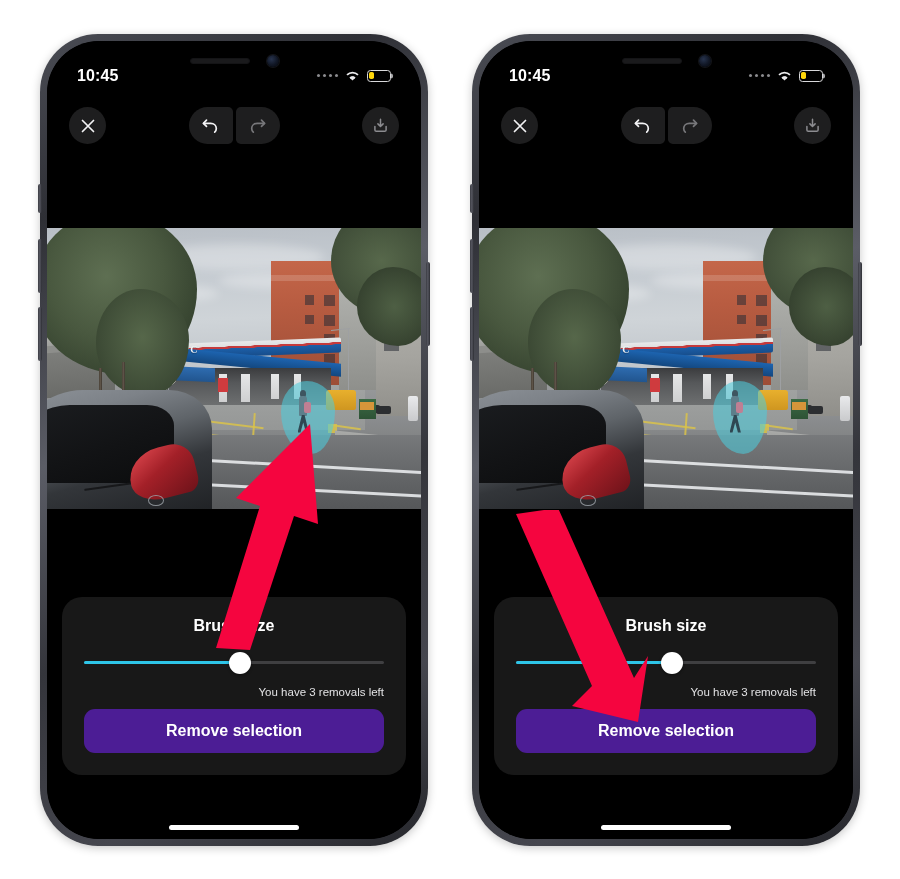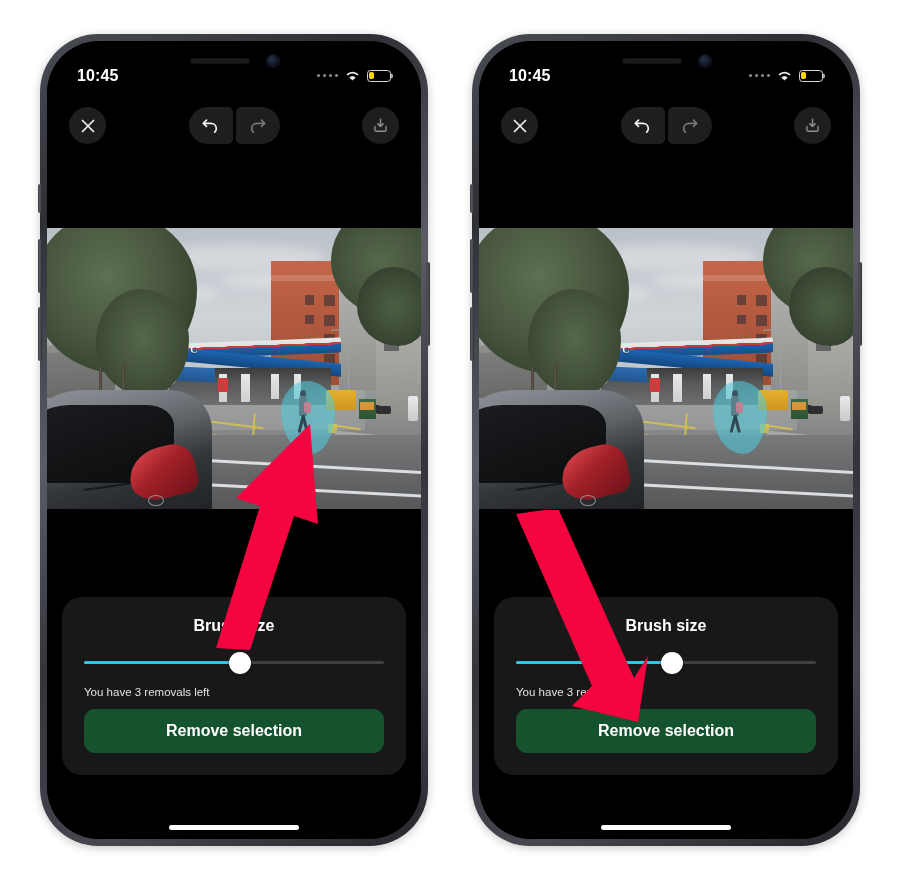--- a/index.html
+++ b/index.html
@@ -606,30 +606,30 @@
     width: 22px; height: 22px;
     border-radius: 50%;
     background: #ffffff;
     box-shadow: 0 1px 3px rgba(0,0,0,0.45);
     transform: translateX(-50%);
   }
 
   .removals-left {
     color: #e2e2e4;
     font-size: 11.5px;
-    text-align: left;
+    text-align: right;
     margin-bottom: 11px;
   }
 
   .primary-btn {
     display: block;
     width: 100%;
     height: 44px;
     border-radius: 11px;
-    background: #14532d;
+    background: #4c1d95;
     color: #ffffff;
     font-size: 16px;
     font-weight: 700;
     border: none;
     cursor: pointer;
     font-family: "Liberation Sans", sans-serif;
   }
 
   
   .home-indicator {

